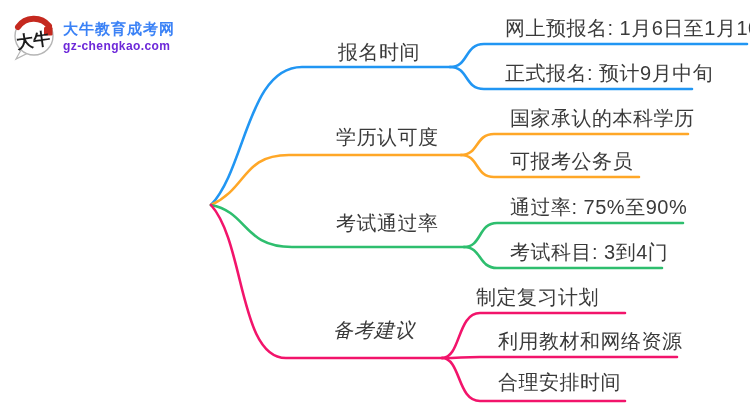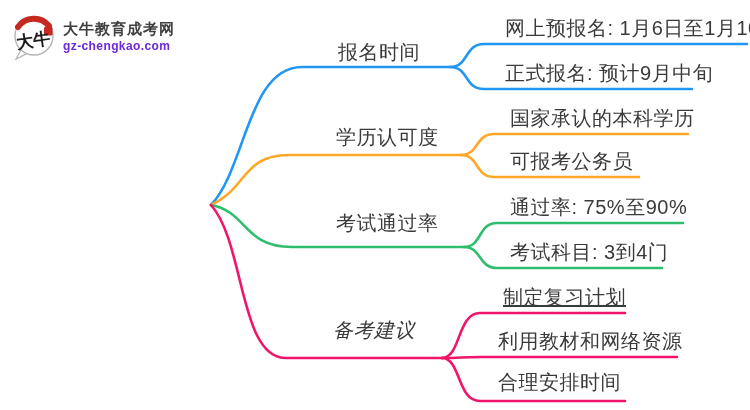--- a/index.html
+++ b/index.html
@@ -19,21 +19,21 @@
   .b2{left:336px;top:125px;}
   .b3{left:336px;top:211px;}
   .b4{left:333px;top:318px;font-style:italic;}
   
   .b1l1{left:505px;top:16px;}
   .b1l2{left:505px;top:61px;}
   .b2l1{left:510px;top:106px;}
   .b2l2{left:510px;top:149px;}
   .b3l1{left:510px;top:195px;}
   .b3l2{left:510px;top:240px;}
-  .b4l1{left:503px;top:285px;text-decoration:underline;}
+  .b4l1{left:476px;top:285px;}
   .b4l2{left:498px;top:329px;}
   .b4l3{left:498px;top:370px;}
   
   .logo{position:absolute;left:11px;top:13px;display:flex;align-items:center;}
   .logo-icon{width:48px;height:48px;flex:0 0 auto;}
   .logo-text{margin-left:4px;}
   .logo-name{font-size:15px;font-weight:bold;line-height:1.25;letter-spacing:1px;}
   .logo-domain{font-size:12px;font-weight:bold;line-height:1.2;letter-spacing:0.4px;}
 </style>
 </head>
@@ -72,21 +72,21 @@
 
       <circle cx="23" cy="23" r="19" fill="#ffffff" stroke-width="1.4" stroke="#B5B5B5"></circle>
 
       <path d="M7,14 A19.5,19.5 0 0 1 38,13" fill="none" stroke-width="6" stroke-linecap="round" stroke="#C5291F"></path>
 
       <rect x="33" y="14" width="8.5" height="8.5" rx="1.2" fill="#C5291F"></rect>
 
       <text x="5" y="33" font-size="17" font-weight="bold" fill="#1b1b1b" font-family="'DejaVu Serif',serif" transform="rotate(-8 23 25)">大牛</text>
     </svg>
     <div class="logo-text">
-      <div class="logo-name" style="color: #404040;">大牛教育成考网</div>
+      <div class="logo-name" style="color: #3b82f6;">大牛教育成考网</div>
       <div class="logo-domain" style="color: #6d28d9;">gz-chengkao.com</div>
     </div>
   </div>
 
 
   <div class="label b1">报名时间</div>
   <div class="label b2">学历认可度</div>
   <div class="label b3">考试通过率</div>
   <div class="label b4">备考建议</div>
 

